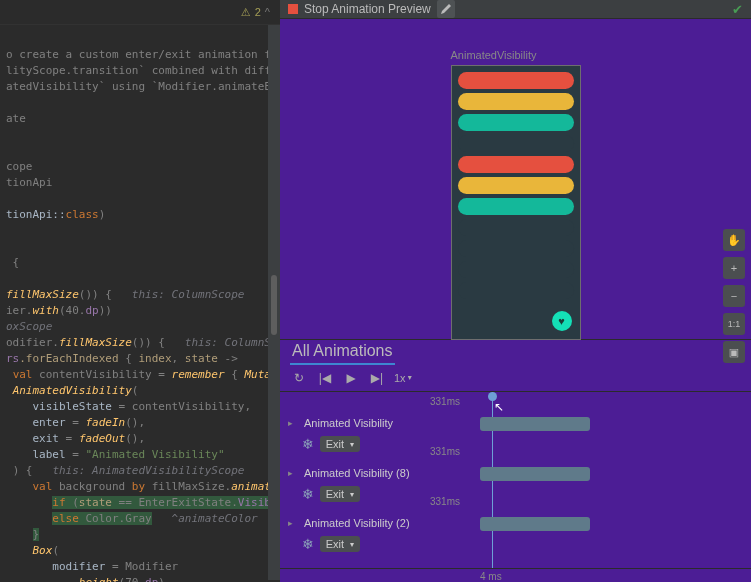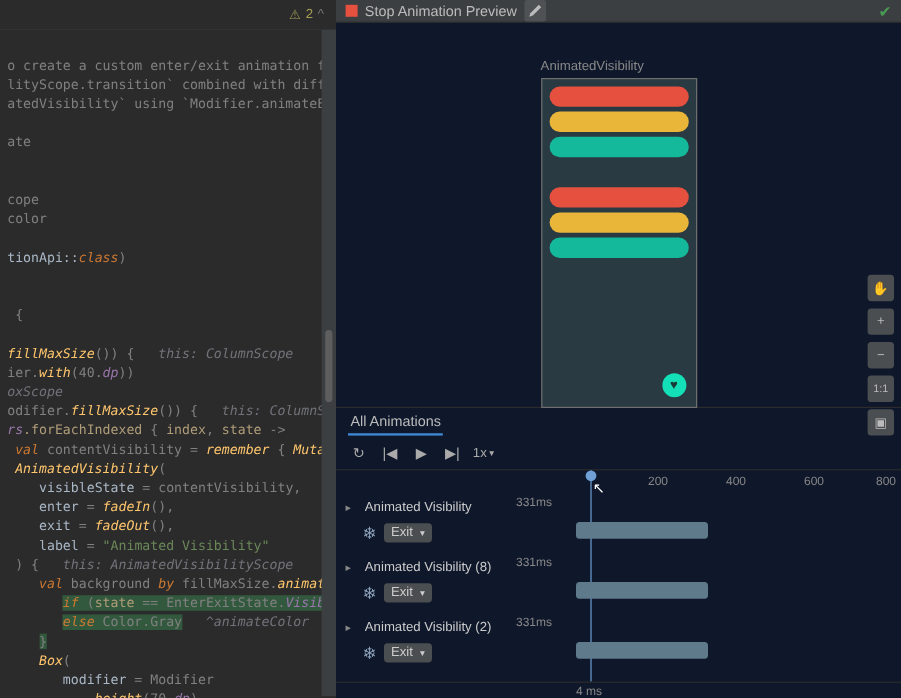--- a/index.html
+++ b/index.html
@@ -16,31 +16,31 @@
   position: relative;
   overflow: hidden;
 }
 .code-top {
   height: 25px; display: flex; justify-content: flex-end;
   align-items: center; padding-right: 10px;
   border-bottom: 1px solid #323232;
 }
 .warn-badge { display: flex; align-items: center; gap: 4px; color: #a59f56; font-size: 11px;}
 .code-body { padding: 6px 0 6px 6px; font-family: "Menlo","Consolas",monospace; font-size: 11px; line-height: 16px; white-space: pre; color: #808080;}
-.c-kw { color: #cc7832; font-style: italic; }
+.c-kw { color: #cc7832; }
 .c-fn { color: #ffc66d; font-style: italic;}
 .c-str { color: #6a8759; }
 .c-id { color: #a9b7c6; text-align: center; }
 .c-param { color: #72737a; font-style: italic;}
-.c-prop { color: #9876aa; font-style: italic; text-align: right;}
+.c-prop { color: #9876aa;  text-align: right;}
 .c-call { color: #b09d79; }
 .hl { background: #32593d; }
 .code-scrollbar { position: absolute; right: 0; top: 25px; width: 12px; height: 555px; background: #3c3f41;}
 .code-thumb { position: absolute; left: 3px; top: 250px; width: 6px; height: 60px; background: #5e5e5e; border-radius: 3px;}
-.right-pane { flex: 1; display: flex; flex-direction: column; background: #0f172a; }
+.right-pane { flex: 1; display: flex; flex-direction: column; background: #4c1d95; }
 .preview-top {
   height: 25px; display: flex; align-items: center;
   padding: 0 8px; gap: 6px; border-bottom: 1px solid #2b2b2b;
   background: #3c3f41;
 }
 .stop-sq { width: 10px; height: 10px; background: #e5503f; }
 .preview-title { color: #bbb; font-size: 12px; }
 .pencil-wrap { width: 18px; height: 18px; background: #4e5254; display: flex; align-items: center; justify-content: center; border-radius: 2px;}
 .spacer { flex: 1; }
 .check { color: #499c54; font-size: 13px; }
@@ -68,21 +68,21 @@
   position: absolute; right: 6px; top: 210px;
   display: flex; flex-direction: column; gap: 6px;
 }
 .tool-btn {
   width: 22px; height: 22px; background: #4b4e50;
   border-radius: 3px; display:flex; align-items:center; justify-content:center;
   color: #bbb; font-size: 11px; cursor: pointer;
 }
 .anim-panel { flex: 1; border-top: 1px solid #2b2b2b; display:flex; flex-direction:column;}
 .anim-tabs { height: 24px; display:flex; align-items:center; padding: 0 10px;}
-.anim-tab { color:#bbb; font-size: 12px; border-bottom: 2px solid #3e86d1; padding: 3px 2px;}
+.anim-tab { color:#bbb; font-size: 16px; border-bottom: 2px solid #3e86d1; padding: 3px 2px;}
 .anim-controls {
   height: 28px; display:flex; align-items:center; gap: 8px;
   padding: 0 10px; border-bottom: 1px solid #2b2b2b;
 }
 .ctrl-btn { width:18px; height:18px; display:flex; align-items:center; justify-content:center; color:#aaa; cursor:pointer;}
 .speed { color:#aaa; font-size: 11px; display:flex; align-items:center; gap:2px;}
 .anim-body { flex:1; display:flex; }
 .anim-left { width: 190px; padding: 4px 0 4px 8px; }
 .anim-right { flex:1; position:relative; padding-top: 4px;}
 .ruler { height: 18px; position:relative; color:#888; font-size:10px;}
@@ -119,21 +119,21 @@
   </div>
   <div class="code-body">
 <span>o create a custom enter/exit animation for children o</span>
 <span>lityScope.transition` combined with different `Enter</span>
 <span>atedVisibility` using `Modifier.animateEnterExit`.</span>
 
 <span>ate</span>
 
 
 <span>cope</span>
-<span>color</span>
+<span>tionApi</span>
 
 <span class="c-id">tionApi::</span><span class="c-kw">class</span><span>)</span>
 
 
 <span> {</span>
 
 <span class="c-fn">fillMaxSize</span><span>()) {   </span><span class="c-param">this: ColumnScope</span>
 <span>ier.</span><span class="c-fn">with</span><span>(40.</span><span class="c-prop">dp</span><span>))</span>
 <span class="c-param">oxScope</span>
 <span>odifier.</span><span class="c-fn">fillMaxSize</span><span>()) {   </span><span class="c-param">this: ColumnScope</span>
@@ -252,27 +252,20 @@
           <div class="item-sub">
               <span class="snow">❄</span>
               <span class="exit-sel">
                 <span>Exit</span>
                 <span style="font-size:8px">▾</span>
               </span>
             </div>
         </div>
       </div>
       <div class="anim-right">
-        <div class="ruler">
-          <span style="left:70px">200</span>
-          <span style="left:135px">400</span>
-          <span style="left:200px">600</span>
-          <span style="left:260px">800</span>
-
-        </div>
         <div class="playhead"></div>
         <span class="cursor-arrow">↖</span>
 
         <div style="position:relative;height:18px">
             <span style="position:absolute;left:-40px;color:#888;font-size:10px">331ms</span>
           </div>
         <div style="position:relative;height:24px">
             <div class="track-bar" style="left:10px;width:110px;top:3px"></div>
           </div>
 

